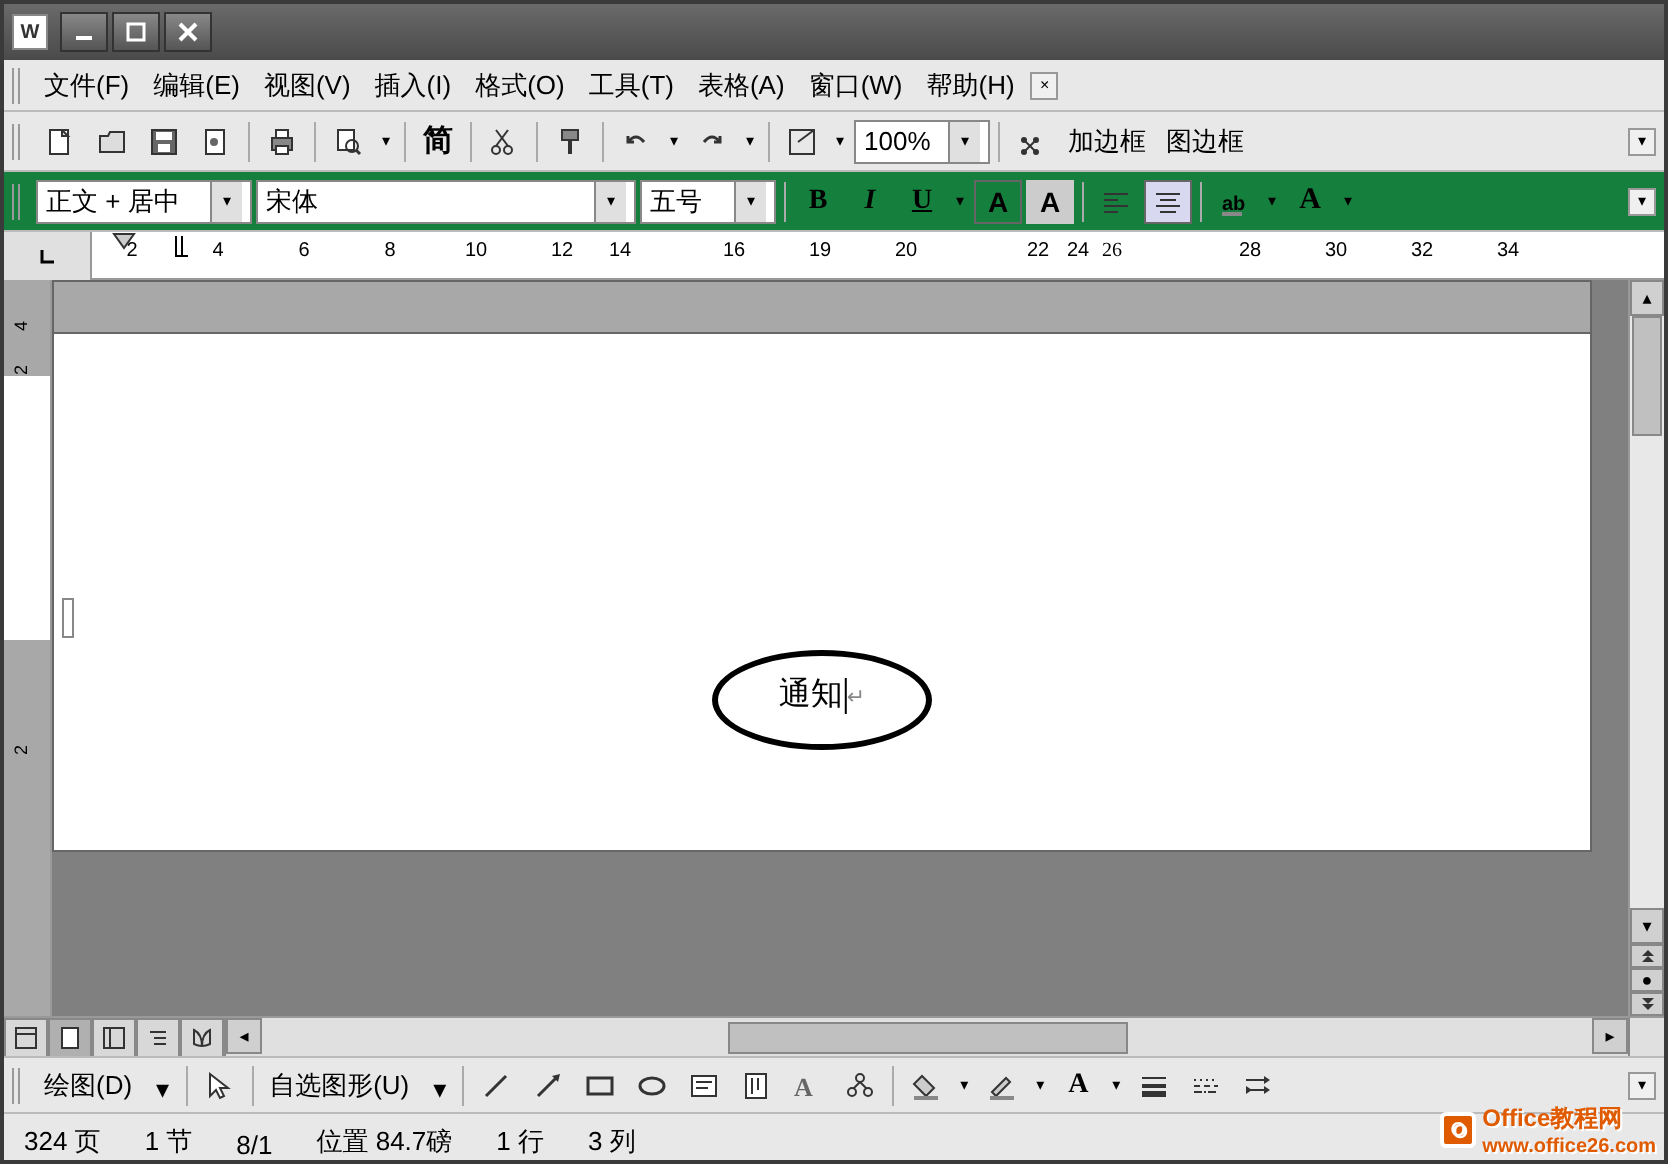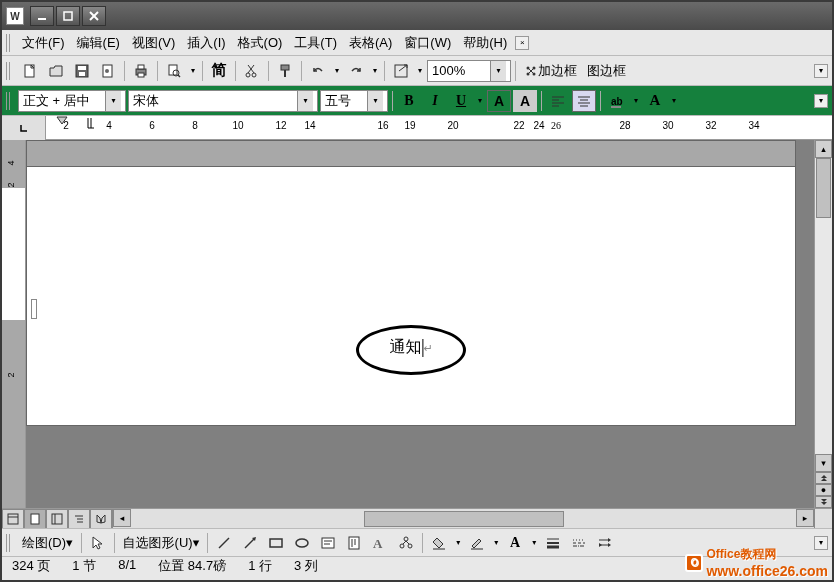--- a/index.html
+++ b/index.html
@@ -13,21 +13,21 @@
 .menubar { height: 26px; background: #e8e8e8; display: flex; align-items: center; padding: 0 4px; border-bottom: 1px solid #bbb; }
 .grip { width: 6px; height: 18px; margin-right: 4px; background: repeating-linear-gradient(90deg, #999 0 1px, transparent 1px 3px); }
 .menu-item { padding: 3px 6px; cursor: pointer; font-size: 13px; }
 .menu-expand { width: 14px; height: 14px; border: 1px solid #999; background: #f0f0f0; margin-left: 2px; display: flex; align-items: center; justify-content: center; font-size: 8px; cursor: pointer; }
 .toolbar { height: 30px; background: #e8e8e8; display: flex; align-items: center; padding: 0 4px; border-bottom: 1px solid #bbb; gap: 2px; }
 .tbtn { width: 24px; height: 22px; display: flex; align-items: center; justify-content: center; cursor: pointer; border: 1px solid transparent; font-size: 14px; }
 .sep { width: 1px; height: 20px; background: #aaa; margin: 0 2px; }
 .drop { width: 10px; height: 22px; display: flex; align-items: center; justify-content: center; font-size: 8px; cursor: pointer; }
 .combo { height: 22px; border: 1px solid #888; background: #fff; display: flex; align-items: center; padding: 0 4px; font-size: 13px; }
 .combo-drop { width: 16px; height: 20px; border-left: 1px solid #888; background: #e0e0e0; display: flex; align-items: center; justify-content: center; font-size: 8px; cursor: pointer; margin-left: auto; }
-.txtbtn { padding: 2px 4px; cursor: pointer; font-size: 13px; display: flex; align-items: center; gap: 0; }
+.txtbtn { padding: 2px 4px; cursor: pointer; font-size: 13px; display: flex; align-items: flex-end; gap: 12px; }
 .format-toolbar { height: 30px; background: #15803d; display: flex; align-items: center; padding: 0 4px; border-bottom: 1px solid #bbb; gap: 2px; }
 .ruler-area { height: 24px; background: #fff; display: flex; border-bottom: 1px solid #999; }
 .ruler-corner { width: 44px; height: 24px; background: #e0e0e0; border-right: 1px solid #999; display: flex; align-items: center; justify-content: center; }
 .ruler { flex: 1; position: relative; background: #fff; font-size: 10px; }
 .ruler-num { position: absolute; top: 4px; font-size: 10px; transform: translateX(-50%); }
 .ruler-marker { position: absolute; top: 0; }
 .doc-area { flex: 1; display: flex; overflow: hidden; background: #808080; }
 .vruler { width: 24px; background: #fff; border-right: 1px solid #999; position: relative; font-size: 9px; }
 .vruler-num { position: absolute; left: 6px; transform: rotate(-90deg); transform-origin: center; }
 .page-wrap { flex: 1; position: relative; overflow: hidden; }
@@ -41,21 +41,21 @@
 .scroll-btn { height: 18px; background: #d0d0d0; border: 1px solid #888; display: flex; align-items: center; justify-content: center; font-size: 9px; cursor: pointer; }
 .scroll-track { flex: 1; background: #e8e8e8; position: relative; }
 .scroll-thumb { position: absolute; top: 0; left: 1px; right: 1px; background: #c0c0c0; border: 1px solid #888; }
 .bottom-hscroll { height: 20px; background: #e0e0e0; display: flex; border-top: 1px solid #999; }
 .view-btns { display: flex; border-right: 1px solid #888; }
 .view-btn { width: 22px; height: 20px; border: 1px solid #888; background: #d8d8d8; display: flex; align-items: center; justify-content: center; font-size: 10px; cursor: pointer; }
 .hscroll-track { flex: 1; background: #e0e0e0; position: relative; display: flex; align-items: center; }
 .hscroll-left, .hscroll-right { width: 18px; height: 18px; background: #d0d0d0; border: 1px solid #888; display: flex; align-items: center; justify-content: center; font-size: 9px; cursor: pointer; }
 .hscroll-thumb { height: 16px; background: #c0c0c0; border: 1px solid #888; flex: 0 0 200px; margin: 0 auto; }
 .draw-toolbar { height: 28px; background: #e8e8e8; display: flex; align-items: center; padding: 0 4px; border-top: 1px solid #bbb; gap: 2px; }
-.statusbar { height: 24px; background: #e8e8e8; display: flex; align-items: flex-start; padding: 0 10px; border-top: 1px solid #bbb; font-size: 13px; gap: 22px; }
+.statusbar { height: 24px; background: #e8e8e8; display: flex; align-items: flex-end; padding: 0 10px; border-top: 1px solid #bbb; font-size: 13px; gap: 22px; }
 .statusbar span { white-space: nowrap; }
 .watermark { position: absolute; bottom: 3px; right: 6px; font-size: 12px; font-weight: bold; color: #e05a00; display: flex; align-items: center; gap: 3px; text-shadow: 1px 1px 0 #fff; }
 .watermark-icon { width: 18px; height: 18px; background: #e05a00; border: 2px solid #fff; border-radius: 3px; display: flex; align-items: center; justify-content: center; color: #fff; font-size: 10px; }
 svg { display: block; }
 </style>
 </head>
 <body>
 
 <div class="window">
 
@@ -173,21 +173,21 @@
     <div class="drop">▾</div>
     <div class="sep"></div>
     <div class="tbtn">
         <svg width="16" height="16">
           <rect x="2" y="2" width="12" height="12" fill="none" stroke="#333"></rect>
           <line x1="6" y1="8" x2="14" y2="2" stroke="#333"></line>
           <polyline points="11,2 14,2 14,5" fill="none" stroke="#333"></polyline>
         </svg>
       </div>
     <div class="drop">▾</div>
-    <div class="combo" style="width:84px">
+    <div class="combo" style="width:68px">
       <span>100%</span>
       <div class="combo-drop">▾</div>
     </div>
     <div class="sep"></div>
     <div class="txtbtn">
         <svg width="14" height="14">
           <circle cx="4" cy="4" r="1.5" fill="#333"></circle>
           <circle cx="10" cy="4" r="1.5" fill="#333"></circle>
           <circle cx="4" cy="10" r="1.5" fill="#333"></circle>
           <circle cx="10" cy="10" r="1.5" fill="#333"></circle>
@@ -273,21 +273,21 @@
             <line x1="5" y1="2" x2="5" y2="12" stroke="#000"></line>
           </svg>
         </div>
     <div class="ruler-num" style="left: 20px;">2</div>
         <div class="ruler-num" style="left: 63px;">4</div>
         <div class="ruler-num" style="left: 106px;">6</div>
         <div class="ruler-num" style="left: 149px;">8</div>
         <div class="ruler-num" style="left: 192px;">10</div>
         <div class="ruler-num" style="left: 235px;">12</div>
         <div class="ruler-num" style="left: 264px; text-align: right;">14</div>
-        <div class="ruler-num" style="left: 337px;">16</div>
+        <div class="ruler-num" style="left: 321px;">16</div>
         <div class="ruler-num" style="left: 364px;">19</div>
         <div class="ruler-num" style="left: 407px;">20</div>
         <div class="ruler-num" style="left: 473px;">22</div>
         <div class="ruler-num" style="left: 493px;">24</div>
         <div class="ruler-num" style="left: 510px; font-family: Liberation Serif, serif;">26</div>
         <div class="ruler-num" style="left: 579px;">28</div>
         <div class="ruler-num" style="left: 622px;">30</div>
         <div class="ruler-num" style="left: 665px;">32</div>
         <div class="ruler-num" style="left: 708px;">34</div>
       </div>
@@ -480,16 +480,16 @@
     <span>8/1</span>
     <span>位置  84.7磅</span>
     <span>1 行</span>
     <span>3 列</span>
   </div>
 
   <div class="watermark">
     <div class="watermark-icon">O</div>
     <div>
       <div>Office教程网</div>
-      <div style="font-size:14px">www.office26.com</div>
+      <div style="font-size:10px">www.office26.com</div>
     </div>
   </div>
 </div>
 
 </body></html>

